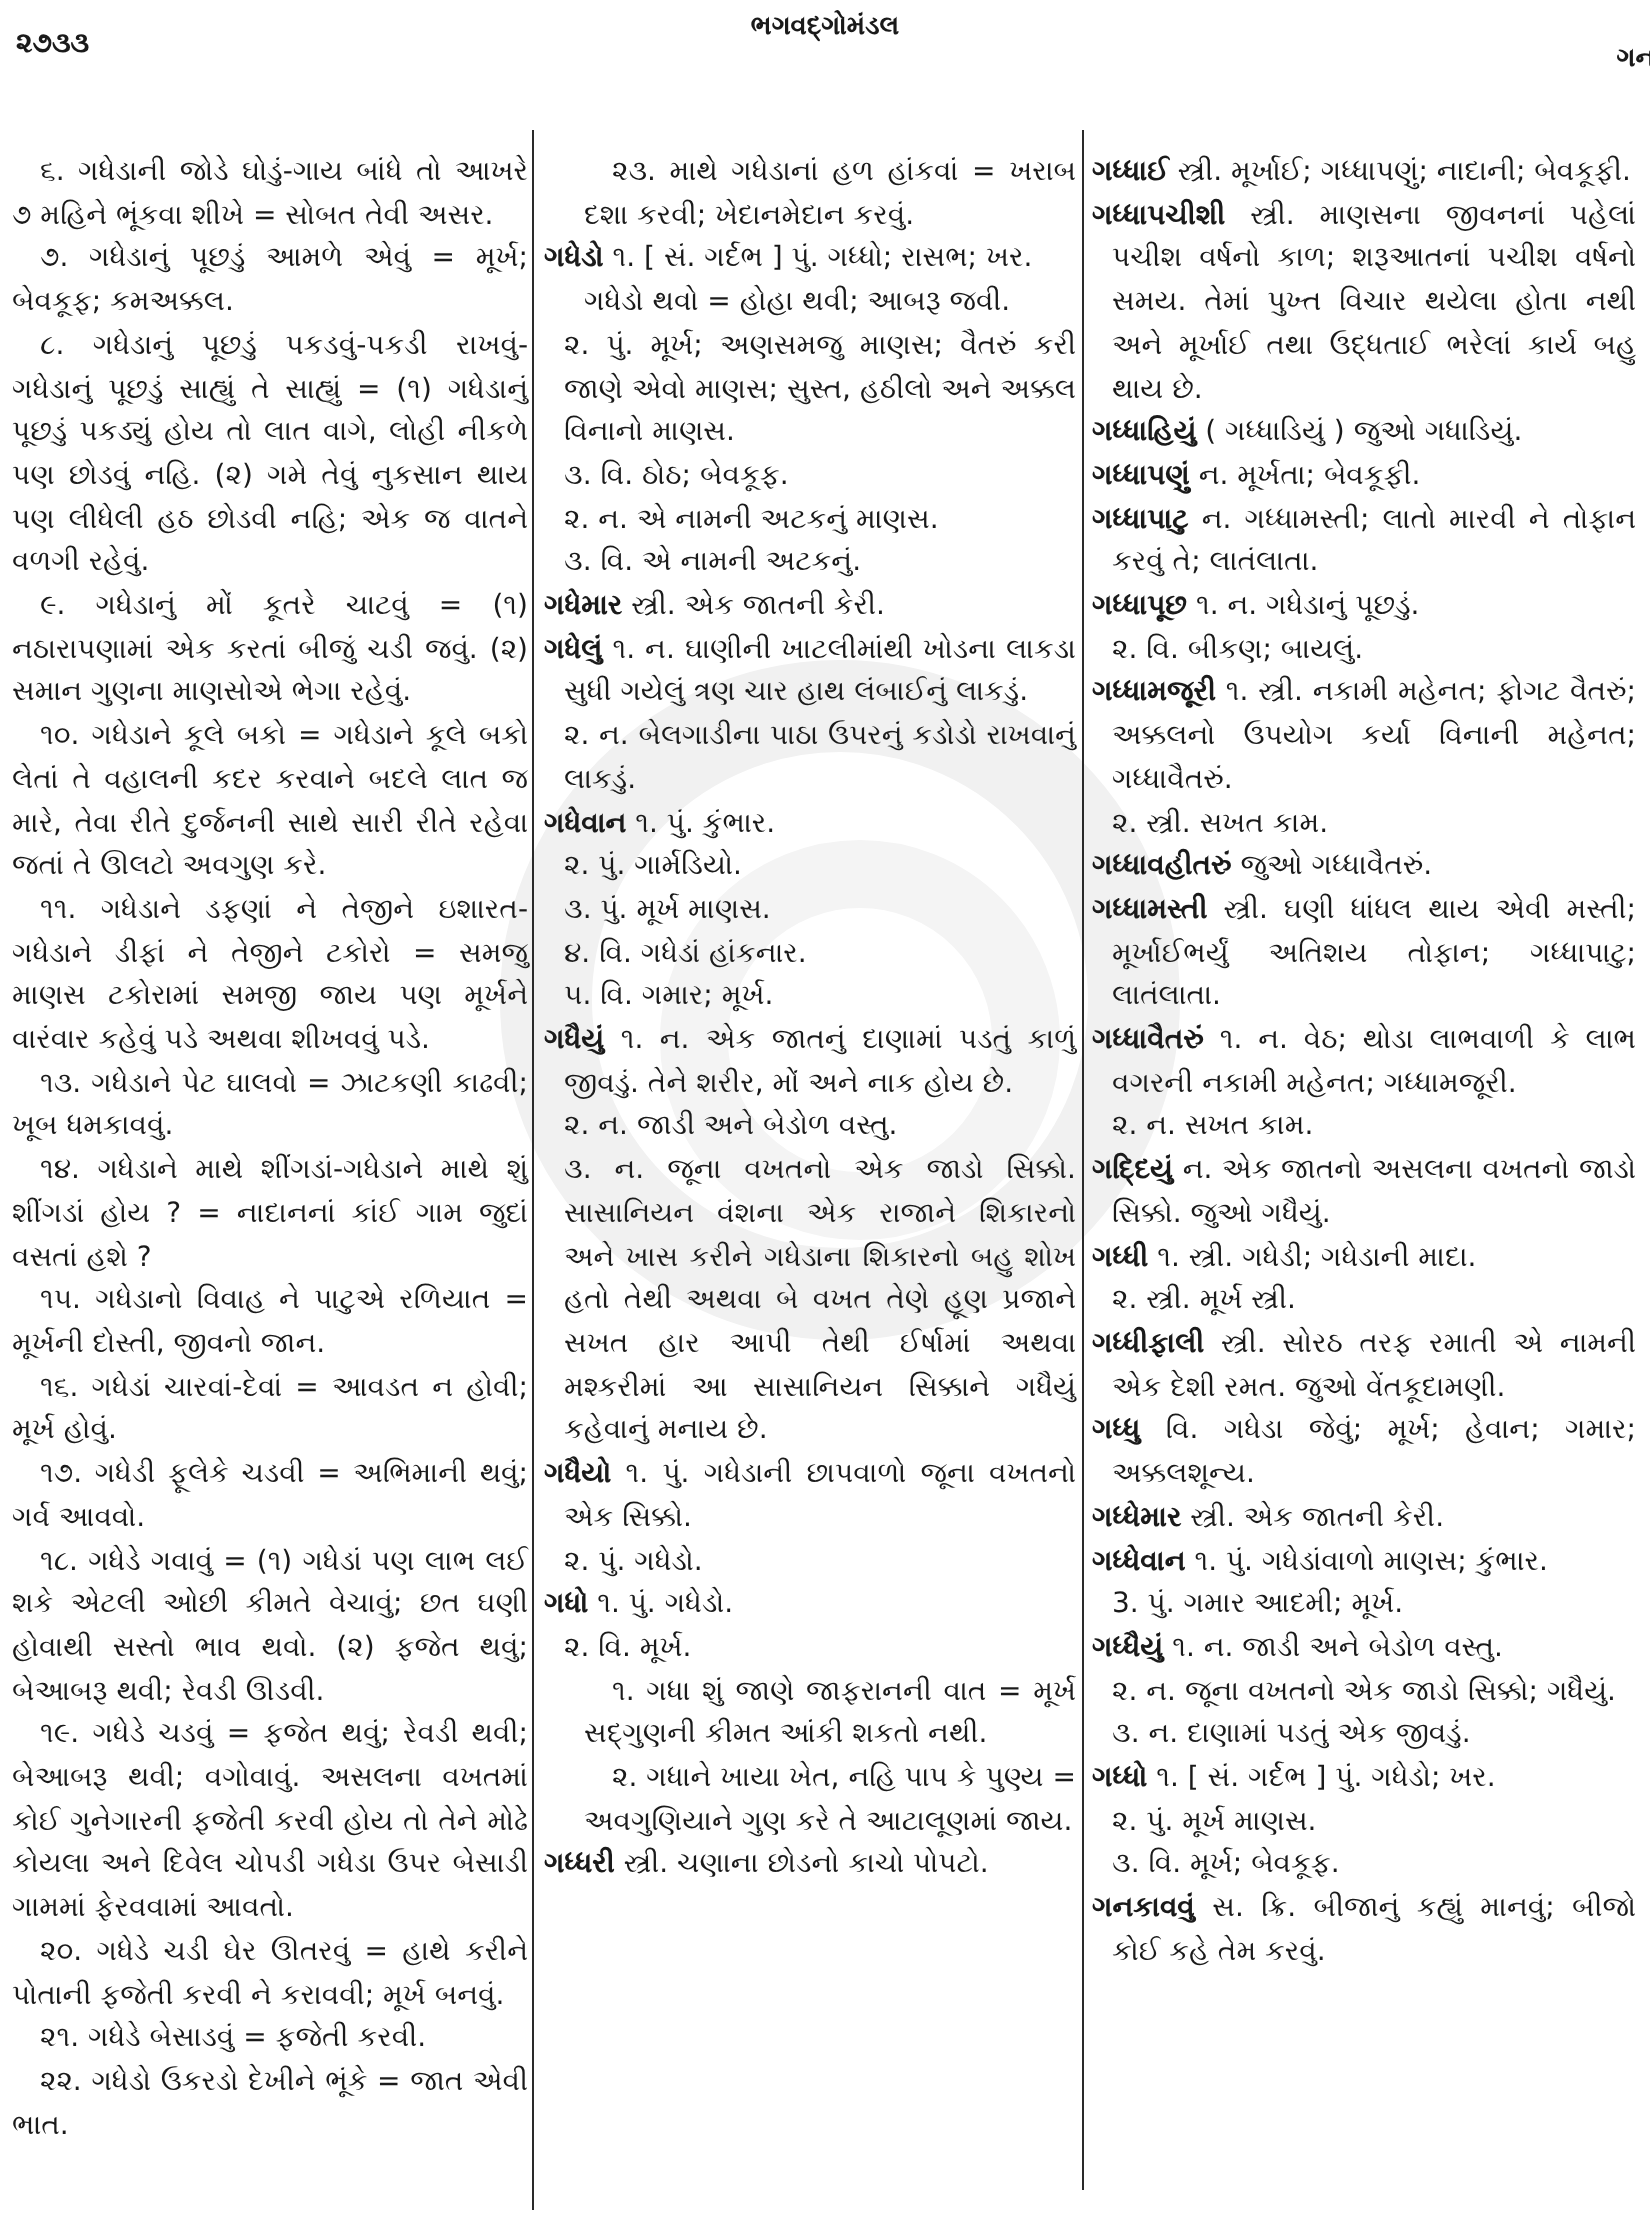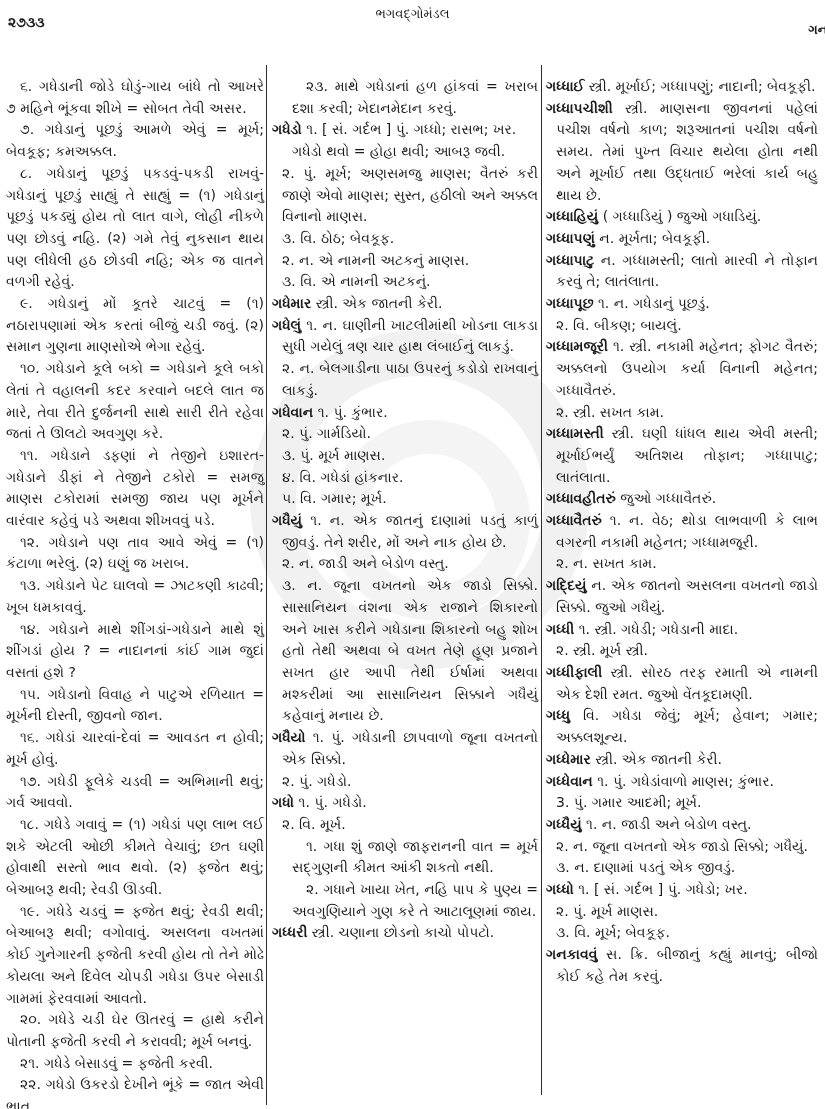--- a/index.html
+++ b/index.html
@@ -14,21 +14,21 @@
     border-radius:50%;
     border:46px solid #f1f1f1;
     box-sizing:border-box; pointer-events:none; z-index:0;
   }
   .watermark.inner {
     left:330px; top:420px; width:200px; height:200px; border-width:34px;
     border-color:#f4f4f4;
   }
   .header { position:absolute; top:0; left:0; width:825px; height:52px; z-index:2;padding-left:37px; }
   .hdr-page { position:absolute; left:8px; top:14px; font-size:14px; font-weight:bold; }
-  .hdr-title { position:absolute; left:0; width:825px; top:6px; text-align:center; font-size:13px; font-weight:normal; }
+  .hdr-title { position:absolute; left:0; width:825px; top:6px; text-align:center; font-size:13px; font-weight:bold; }
   .hdr-guide1 { position:absolute; right:6px; top:4px; font-size:13px; font-weight:bold; }
   .hdr-guide2 { position:absolute; right:6px; top:22px; font-size:13px; font-weight:bold; }
   .col {
     position:absolute; top:76px; z-index:2;
     font-size:14px; line-height:21.7px;
     text-align:justify;
   }
   .col1 { left:6px; width:258px; }
   .col2 { left:272px; width:266px; }
   .col3 { left:546px; width:272px; }
@@ -58,21 +58,20 @@
 <div class="divider d1"></div>
 <div class="divider d2"></div>
 
 <div class="col col1" id="col1">
     <p class="p proverb">૬. ગધેડાની જોડે ઘોડું-ગાય બાંધે તો આખરે ૭ મહિને ભૂંકવા શીખે = સોબત તેવી અસર.</p>
     <p class="p proverb">૭. ગધેડાનું પૂછડું આમળે એવું = મૂર્ખ; બેવકૂફ; કમઅક્કલ.</p>
     <p class="p proverb">૮. ગધેડાનું પૂછડું પકડવું-પકડી રાખવું-ગધેડાનું પૂછડું સાહ્યું તે સાહ્યું = (૧) ગધેડાનું પૂછડું પકડ્યું હોય તો લાત વાગે, લોહી નીકળે પણ છોડવું નહિ. (૨) ગમે તેવું નુકસાન થાય પણ લીધેલી હઠ છોડવી નહિ; એક જ વાતને વળગી રહેવું.</p>
     <p class="p proverb">૯. ગધેડાનું મોં કૂતરે ચાટવું = (૧) નઠારાપણામાં એક કરતાં બીજું ચડી જવું. (૨) સમાન ગુણના માણસોએ ભેગા રહેવું.</p>
     <p class="p proverb">૧૦. ગધેડાને કૂલે બકો = ગધેડાને કૂલે બકો લેતાં તે વહાલની કદર કરવાને બદલે લાત જ મારે, તેવા રીતે દુર્જનની સાથે સારી રીતે રહેવા જતાં તે ઊલટો અવગુણ કરે.</p>
     <p class="p proverb">૧૧. ગધેડાને ડફણાં ને તેજીને ઇશારત-ગધેડાને ડીફાં ને તેજીને ટકોરો = સમજુ માણસ ટકોરામાં સમજી જાય પણ મૂર્ખને વારંવાર કહેવું પડે અથવા શીખવવું પડે.</p>
-    <p class="p proverb">૧૨. ગધેડાને પણ તાવ આવે એવું = (૧) કંટાળા ભરેલું. (૨) ઘણું જ ખરાબ.</p>
     <p class="p proverb">૧૩. ગધેડાને પેટ ઘાલવો = ઝાટકણી કાઢવી; ખૂબ ધમકાવવું.</p>
     <p class="p proverb">૧૪. ગધેડાને માથે શીંગડાં-ગધેડાને માથે શું શીંગડાં હોય ? = નાદાનનાં કાંઈ ગામ જુદાં વસતાં હશે ?</p>
     <p class="p proverb">૧૫. ગધેડાનો વિવાહ ને પાટુએ રળિયાત = મૂર્ખની દોસ્તી, જીવનો જાન.</p>
     <p class="p proverb">૧૬. ગધેડાં ચારવાં-દેવાં = આવડત ન હોવી; મૂર્ખ હોવું.</p>
     <p class="p proverb">૧૭. ગધેડી ફૂલેકે ચડવી = અભિમાની થવું; ગર્વ આવવો.</p>
     <p class="p proverb">૧૮. ગધેડે ગવાવું = (૧) ગધેડાં પણ લાભ લઈ શકે એટલી ઓછી કીમતે વેચાવું; છત ઘણી હોવાથી સસ્તો ભાવ થવો. (૨) ફજેત થવું; બેઆબરૂ થવી; રેવડી ઊડવી.</p>
     <p class="p proverb">૧૯. ગધેડે ચડવું = ફજેત થવું; રેવડી થવી; બેઆબરૂ થવી; વગોવાવું. અસલના વખતમાં કોઈ ગુનેગારની ફજેતી કરવી હોય તો તેને મોઢે કોયલા અને દિવેલ ચોપડી ગધેડા ઉપર બેસાડી ગામમાં ફેરવવામાં આવતો.</p>
     <p class="p proverb">૨૦. ગધેડે ચડી ઘેર ઊતરવું = હાથે કરીને પોતાની ફજેતી કરવી ને કરાવવી; મૂર્ખ બનવું.</p>
     <p class="p proverb">૨૧. ગધેડે બેસાડવું = ફજેતી કરવી.</p>
     <p class="p proverb">૨૨. ગધેડો ઉકરડો દેખીને ભૂંકે = જાત એવી ભાત.</p>
@@ -107,22 +106,22 @@
 <div class="col col3" id="col3">
     <p class="p hang"><span class="hw">ગધ્ધાઈ</span> <span>સ્ત્રી. મૂર્ખાઈ; ગધ્ધાપણું; નાદાની; બેવકૂફી.</span></p>
     <p class="p hang"><span class="hw">ગધ્ધાપચીશી</span> <span>સ્ત્રી. માણસના જીવનનાં પહેલાં પચીશ વર્ષનો કાળ; શરૂઆતનાં પચીશ વર્ષનો સમય. તેમાં પુખ્ત વિચાર થયેલા હોતા નથી અને મૂર્ખાઈ તથા ઉદ્ધતાઈ ભરેલાં કાર્ય બહુ થાય છે.</span></p>
     <p class="p hang"><span class="hw">ગધ્ધાહિયું</span> <span>( ગધ્ધાડિયું ) જુઓ ગધાડિયું.</span></p>
     <p class="p hang"><span class="hw">ગધ્ધાપણું</span> <span>ન. મૂર્ખતા; બેવકૂફી.</span></p>
     <p class="p hang"><span class="hw">ગધ્ધાપાટુ</span> <span>ન. ગધ્ધામસ્તી; લાતો મારવી ને તોફાન કરવું તે; લાતંલાતા.</span></p>
     <p class="p hang"><span class="hw">ગધ્ધાપૂછ</span> <span>૧. ન. ગધેડાનું પૂછડું.</span></p>
     <p class="p sub">૨. વિ. બીકણ; બાયલું.</p>
     <p class="p hang"><span class="hw">ગધ્ધામજૂરી</span> <span>૧. સ્ત્રી. નકામી મહેનત; ફોગટ વૈતરું; અક્કલનો ઉપયોગ કર્યા વિનાની મહેનત; ગધ્ધાવૈતરું.</span></p>
     <p class="p sub">૨. સ્ત્રી. સખત કામ.</p>
+    <p class="p hang"><span class="hw">ગધ્ધાવહીતરું</span> <span>જુઓ ગધ્ધાવૈતરું.</span></p>
     <p class="p hang"><span class="hw">ગધ્ધામસ્તી</span> <span>સ્ત્રી. ઘણી ધાંધલ થાય એવી મસ્તી; મૂર્ખાઈભર્યું અતિશય તોફાન; ગધ્ધાપાટુ; લાતંલાતા.</span></p>
-    <p class="p hang"><span class="hw">ગધ્ધાવહીતરું</span> <span>જુઓ ગધ્ધાવૈતરું.</span></p>
     <p class="p hang"><span class="hw">ગધ્ધાવૈતરું</span> <span>૧. ન. વેઠ; થોડા લાભવાળી કે લાભ વગરની નકામી મહેનત; ગધ્ધામજૂરી.</span></p>
     <p class="p sub">૨. ન. સખત કામ.</p>
     <p class="p hang"><span class="hw">ગદ્દિયું</span> <span>ન. એક જાતનો અસલના વખતનો જાડો સિક્કો. જુઓ ગધૈયું.</span></p>
     <p class="p hang"><span class="hw">ગધ્ધી</span> <span>૧. સ્ત્રી. ગધેડી; ગધેડાની માદા.</span></p>
     <p class="p sub">૨. સ્ત્રી. મૂર્ખ સ્ત્રી.</p>
     <p class="p hang"><span class="hw">ગધ્ધીફાલી</span> <span>સ્ત્રી. સોરઠ તરફ રમાતી એ નામની એક દેશી રમત. જુઓ વેંતકૂદામણી.</span></p>
     <p class="p hang"><span class="hw">ગધ્ધુ</span> <span>વિ. ગધેડા જેવું; મૂર્ખ; હેવાન; ગમાર; અક્કલશૂન્ય.</span></p>
     <p class="p hang"><span class="hw">ગધ્ધેમાર</span> <span>સ્ત્રી. એક જાતની કેરી.</span></p>
     <p class="p hang"><span class="hw">ગધ્ધેવાન</span> <span>૧. પું. ગધેડાંવાળો માણસ; કુંભાર.</span></p>
     <p class="p sub">3. પું. ગમાર આદમી; મૂર્ખ.</p>

